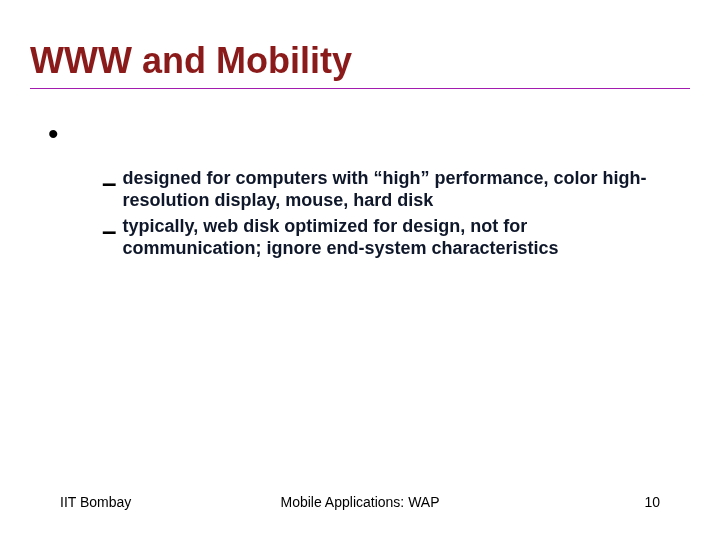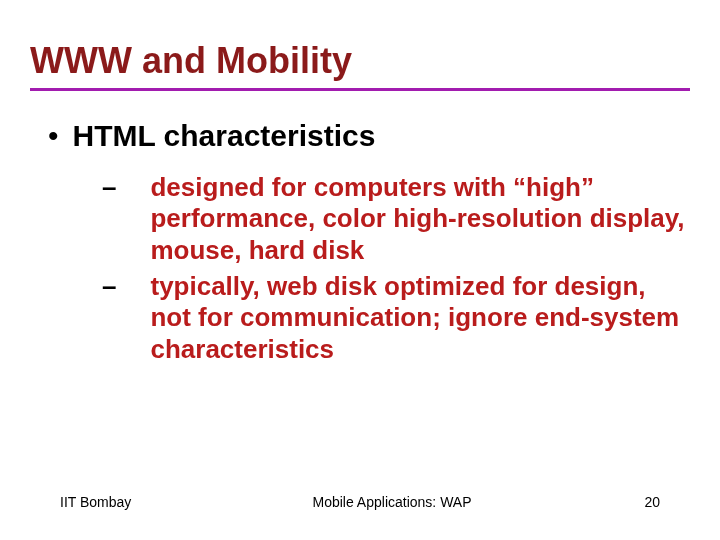--- a/index.html
+++ b/index.html
@@ -19,21 +19,21 @@
       width: 100%;
       height: 100%;
       padding: 40px 30px 0 30px;
       position: relative;
     }
     .title {
       font-size: 36px;
       font-weight: bold;
       color: #8b1a1a;
       padding-bottom: 6px;
-      border-bottom: 3px solid #a21caf;
+      border-bottom: 1px solid #a21caf;
       margin-bottom: 28px;
     }
     .main-bullet {
       display: flex;
       align-items: flex-start;
       margin-left: 18px;
       margin-bottom: 18px;
     }
     .main-bullet-dot {
       font-size: 30px;
@@ -54,26 +54,25 @@
       margin-bottom: 4px;
     }
     .sub-bullet-dash {
       font-size: 26px;
       font-weight: bold;
       color: #000000;
       margin-right: 6px;
       line-height: 1.2;
     }
     .sub-bullet-text {
-      font-size: 26px;
+      font-size: 18px;
       font-weight: bold;
-      color: #b91c1c;
+      color: #0f172a;
       line-height: 1.22;
       max-width: 540px;
-      margin-left: 28px;
     }
     .footer {
       position: absolute;
       bottom: 30px;
       left: 0;
       right: 0;
       display: flex;
       justify-content: space-between;
       align-items: center;
       padding: 0 60px;
@@ -81,45 +80,43 @@
       color: #000000;
     }
     .footer-left {
       text-align: center;
     }
     .footer-center {
       position: absolute;
       left: 50%;
       transform: translateX(-50%);
       text-align: center;
-      margin-left: 32px;
     }
     .footer-right {
       text-align: right;
     }
   </style>
 </head>
 <body>
 
 <div class="slide">
   <h1 class="title">WWW and Mobility</h1>
 
   <div class="main-bullet">
     <span class="main-bullet-dot">•</span>
-    <span class="main-bullet-text">HTML characteristics</span>
   </div>
 
   <div class="sub-bullet">
     <span class="sub-bullet-dash">–</span>
     <span class="sub-bullet-text">designed for computers with “high” performance, color high-resolution display, mouse, hard disk</span>
   </div>
 
   <div class="sub-bullet">
     <span class="sub-bullet-dash">–</span>
     <span class="sub-bullet-text">typically, web disk optimized for design, not for communication; ignore end-system characteristics</span>
   </div>
 
   <div class="footer">
     <span class="footer-left">IIT Bombay</span>
     <span class="footer-center">Mobile Applications: WAP</span>
-    <span class="footer-right">20</span>
+    <span class="footer-right">10</span>
   </div>
 </div>
 
 </body></html>

